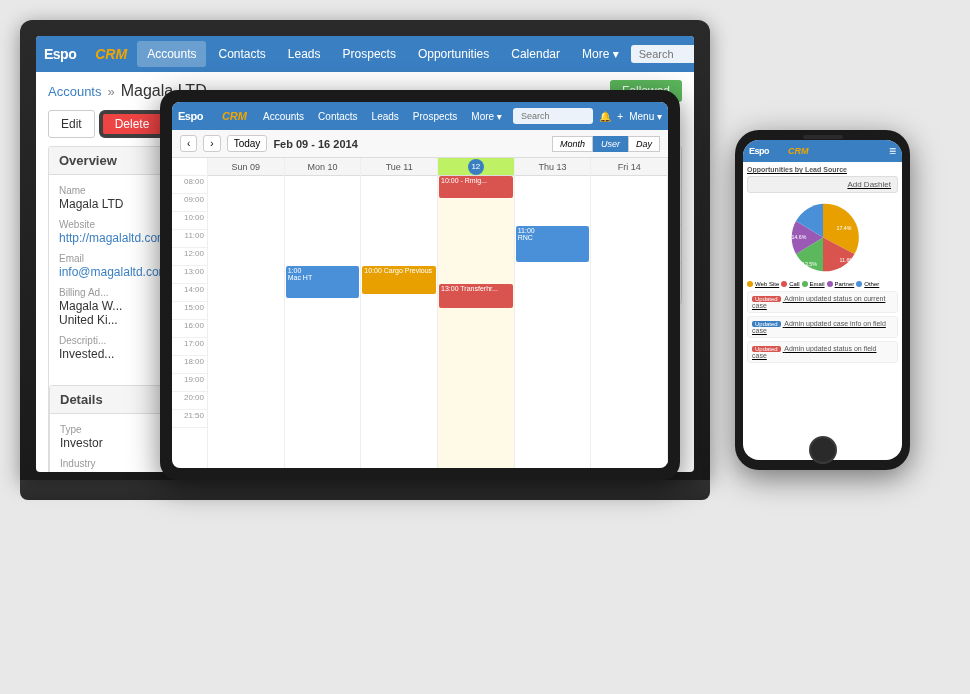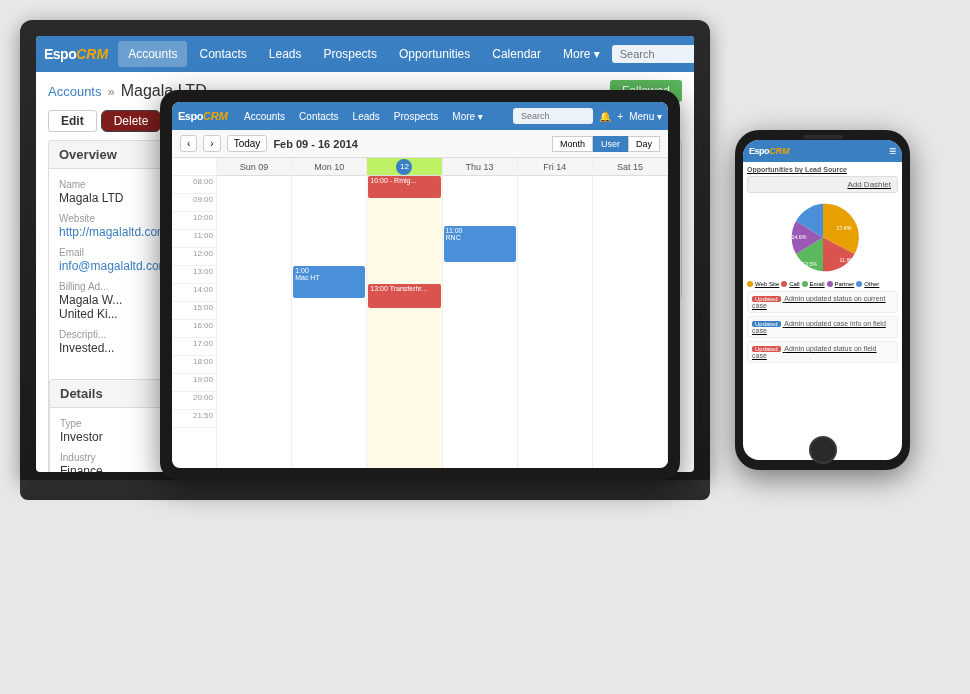--- a/index.html
+++ b/index.html
@@ -80,20 +80,21 @@
       font-weight: 700;
       font-size: 14px;
       letter-spacing: -0.5px;
     }
 
     .logo-crm {
       color: #f0a500;
       font-weight: 700;
       font-size: 14px;
       font-style: italic;
+      padding-left: 19px;
     }
 
     .nav-item {
       color: #fff;
       font-size: 12px;
       padding: 6px 10px;
       border-radius: 3px;
       cursor: pointer;
       white-space: nowrap;
     }
@@ -155,26 +156,25 @@
     }
 
     .btn-edit {
       background: #fff;
       border: 1px solid #ccc;
       border-radius: 3px;
       padding: 3px 12px;
       font-size: 12px;
       cursor: pointer;
       color: #333;
-      font-weight: bold;
     }
 
     .btn-delete {
-      background: #7f1d1d;
-      border: 1px solid #404040;
+      background: #ef4444;
+      border: 4px solid #404040;
       border-radius: 6px;
       padding: 3px 12px;
       font-size: 12px;
       cursor: pointer;
       color: #fff;
     }
 
     .crm-content {
       display: flex;
       gap: 0;
@@ -325,36 +325,37 @@
       display: flex;
       gap: 0;
     }
 
     .cal-view-btn {
       background: #fff;
       border: 1px solid #ccc;
       padding: 2px 7px;
       font-size: 9px;
       cursor: pointer;
+      font-style: italic;
     }
 
     .cal-view-btn.active {
       background: #3a7fc1;
       color: #fff;
       border-color: #3a7fc1;
     }
 
     .cal-grid {
       display: flex;
       height: calc(100% - 56px);
       overflow: hidden;
     }
 
     .cal-time-col {
-      width: 45px;
+      width: 36px;
       border-right: 1px solid #eee;
       font-size: 8px;
       color: #999;
       flex-shrink: 0;
     }
 
     .cal-time-slot {
       height: 18px;
       padding: 1px 3px;
       border-bottom: 1px solid #f0f0f0;
@@ -727,41 +728,42 @@
 
           <div class="cal-day-col" style="position:relative">
             <div class="cal-day-header">Sun 09</div>
           </div>
 
           <div class="cal-day-col" style="position:relative">
             <div class="cal-day-header">Mon 10</div>
             <div class="cal-event blue" style="top:108px;height:32px">1:00<br>Mac HT</div>
           </div>
 
+          <div class="cal-day-col" style="position:relative">
+            <div class="cal-day-header">Tue 11</div>
+            <div class="cal-event orange" style="top:108px;height:28px">10:00 Cargo Previous</div>
+          </div>
 
           <div class="cal-day-col" style="position:relative;background:rgba(255,240,180,0.3)">
             <div class="cal-day-header today" style="background:#bef264">
               <span style="background:#3a7fc1;color:#fff;border-radius:50%;width:16px;height:16px;display:flex;align-items:center;justify-content:center;font-size:8px">12</span>
             </div>
             <div class="cal-event red" style="top:18px;height:22px">10:00 - Rmig...</div>
             <div class="cal-event red" style="top:126px;height:24px">13:00 Transferhr...</div>
           </div>
 
           <div class="cal-day-col" style="position:relative">
             <div class="cal-day-header">Thu 13</div>
             <div class="cal-event blue" style="top:68px;height:36px">11:00<br>RNC</div>
           </div>
 
           <div class="cal-day-col" style="position:relative">
             <div class="cal-day-header">Fri 14</div>
           </div>
 
-          <div class="cal-day-col" style="position:relative">
-            <div class="cal-day-header">Sat 15</div>
-          </div>
         </div>
       </div>
 
     </div>
   </div>
 
   <div class="phone">
     <div class="phone-speaker"></div>
     <div class="phone-screen">
 

